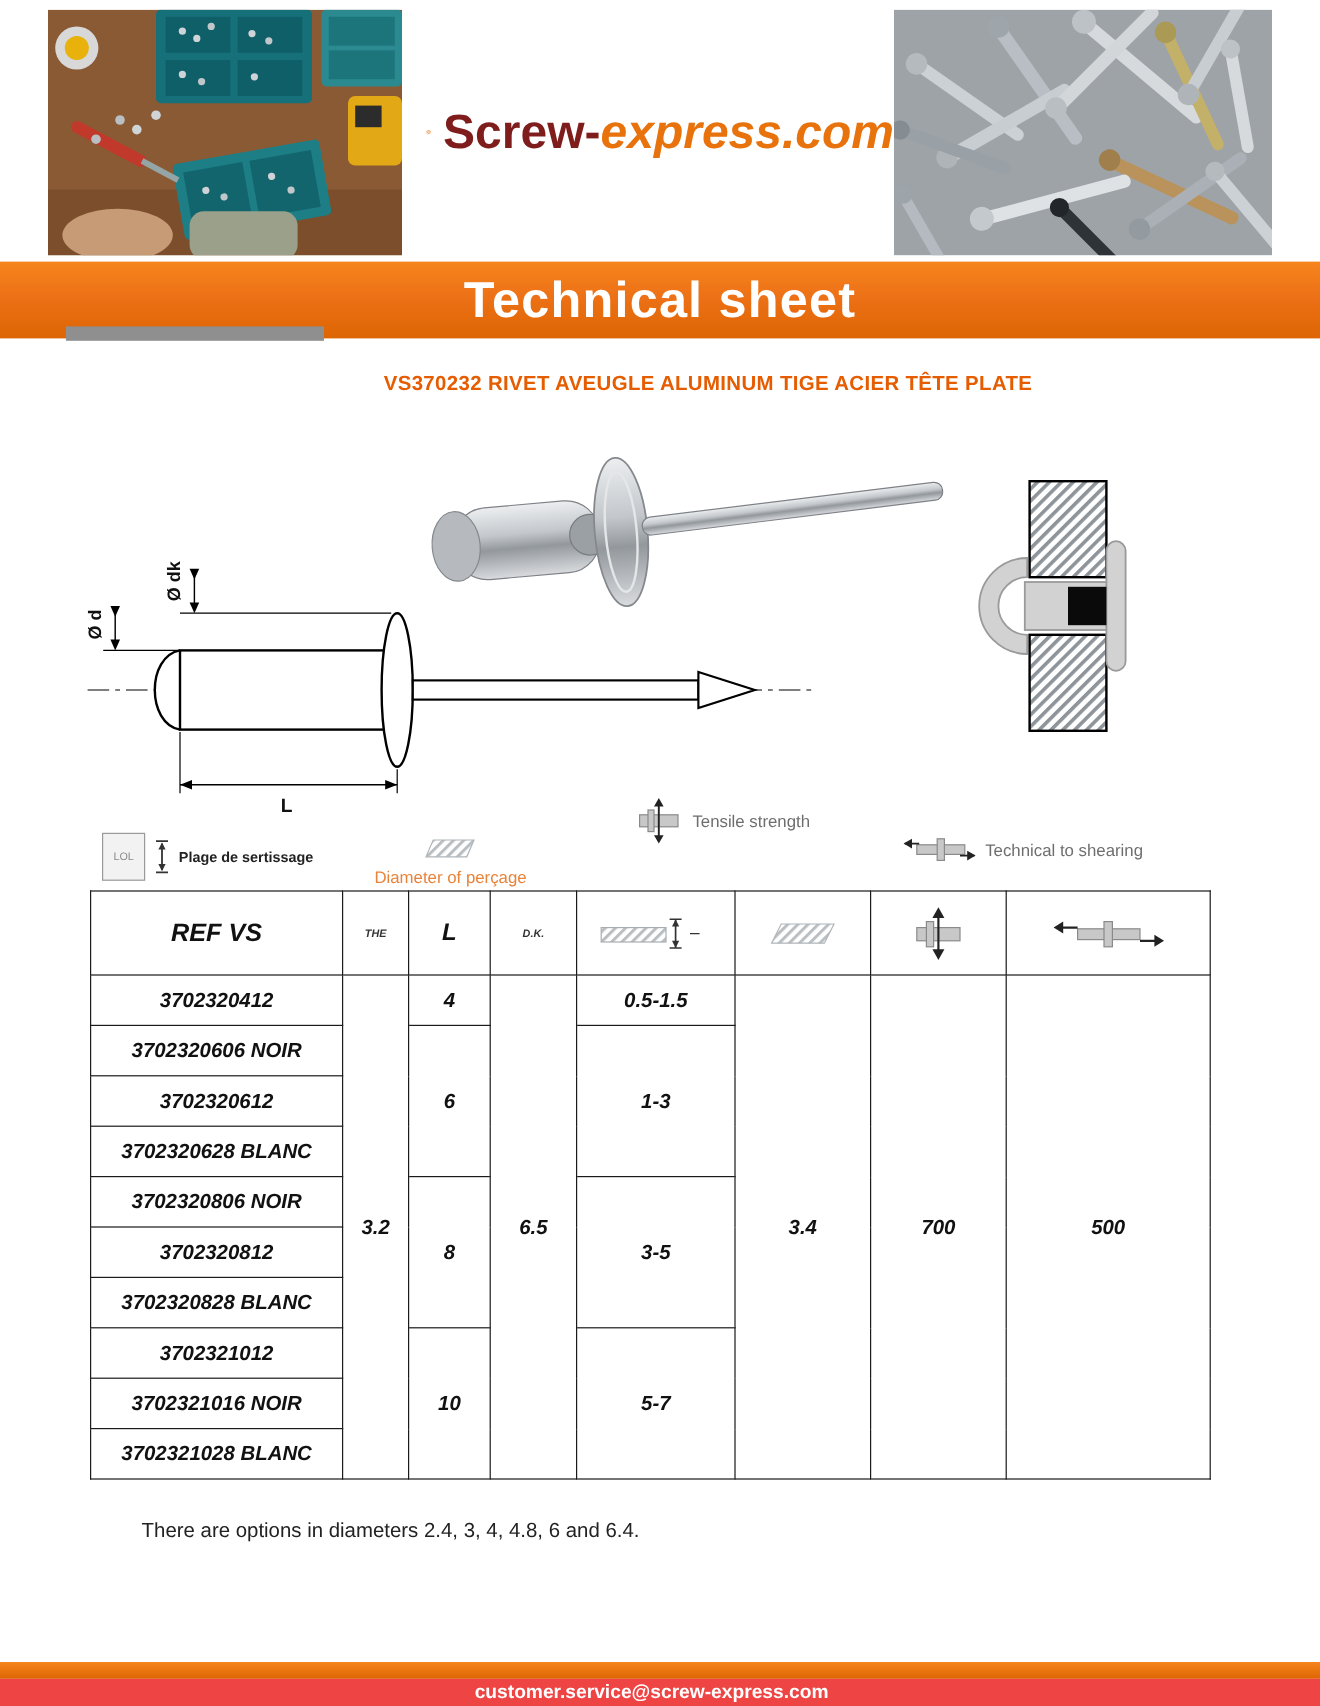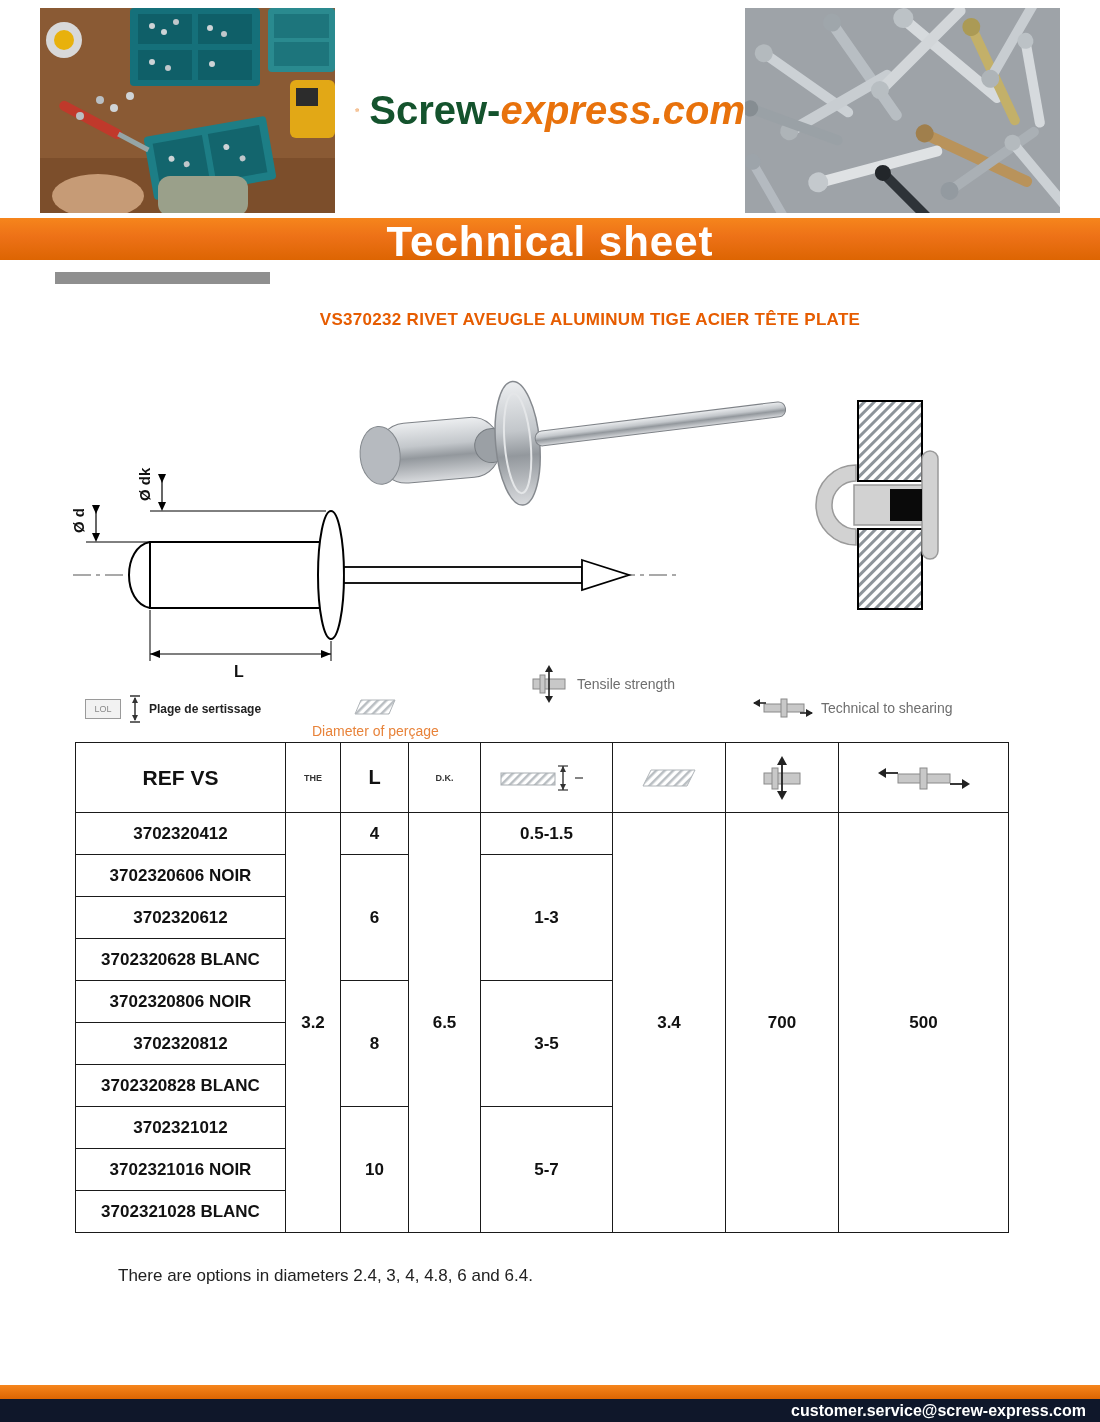--- a/index.html
+++ b/index.html
@@ -10,59 +10,59 @@
   }
   .abs { position:absolute; }
 
   
   .photo { position:absolute; top:8px; height:205px; overflow:hidden; }
   .photo-left { left:40px; width:295px; }
   .photo-right { left:745px; width:315px; }
   .logo-area { position:absolute; left:355px; top:70px; width:390px; height:80px;
     display:flex; align-items:center; justify-content:center; gap:10px; }
   .brand { font-size:40px; white-space:nowrap; }
-  .brand .prefix { color:#14532d; font-weight:bold;text-align:right; }
+  .brand .prefix { color:#7f1d1d; font-weight:bold;text-align:right; }
   .brand .suffix { color:#e8720c; font-weight:bold; font-style:italic; }
 
-  .banner { position:absolute; left:0; top:218px; width:1100px; height:42px;
+  .banner { position:absolute; left:0; top:218px; width:1100px; height:64px;
     background:linear-gradient(180deg,#f6851c 0%, #ed7117 45%, #dd6502 100%);
-    display:flex; align-items:flex-start; justify-content:center; }
+    display:flex; align-items:center; justify-content:center; }
   .banner-title { color:#ffffff; font-size:42px; font-weight:800; letter-spacing:1px; }
   .gray-strip { position:absolute; left:55px; top:272px; width:215px; height:12px; background:#8f8f8f; }
 
   .sheet-title { position:absolute; left:0; top:310px; width:1100px; text-align:center;
     color:#e65c00; font-size:17px; font-weight:bold; letter-spacing:.3px;margin-left:40px; }
 
   
   .legend-item { position:absolute; display:flex; align-items:center; gap:7px; }
   .legend-label-bold { font-size:12px; font-weight:bold; color:#222; }
   .legend-label-orange { font-size:14px; color:#e8833a; }
   .legend-label-gray { font-size:14px; color:#6e6e6e; }
-  .lol-box { width:36px; height:20px; border:1px solid #9a9a9a; background:#f2f2f2;
+  .lol-box { width:36px; height:40px; border:1px solid #9a9a9a; background:#f2f2f2;
     color:#8a8a8a; font-size:9px; display:flex; align-items:center; justify-content:center; }
 
   
   .spec-table { position:absolute; left:75px; top:742px; border-collapse:collapse;
     table-layout:fixed; width:933px; }
   .spec-table th, .spec-table td { border:1.5px solid #1a1a1a; text-align:center;
-    vertical-align:middle; background:#fff; overflow:hidden; }
+    vertical-align:middle; background:#fff; overflow:hidden;font-style:italic; }
   .spec-table thead th { height:70px; }
   .spec-table tbody td { height:42px;margin-top:20px; }
   .h-ref { font-size:21px; font-weight:bold; color:#111; }
   .h-tiny { font-size:9px; font-weight:bold; color:#333; }
   .h-l { font-size:20px; font-weight:bold; color:#111; }
   .cell-ref { font-size:17px; font-weight:bold; color:#111; }
   .cell-num { font-size:17px; font-weight:bold; color:#111; }
 
   .note { position:absolute; left:118px; top:1266px; font-size:17px; color:#222; }
 
   .footer-orange { position:absolute; left:0; top:1385px; width:1100px; height:14px;
     background:linear-gradient(180deg,#f6851c,#dd6502); }
   .footer-dark { position:absolute; left:0; top:1399px; width:1100px; height:23px;
-    background:#0f172a; display:flex; align-items:center; justify-content:flex-end;
+    background:#ef4444; display:flex; align-items:center; justify-content:center;
     padding-right:14px; }
   .footer-email { color:#ffffff; font-size:16px; font-weight:bold; }
 
   svg { display:block; }
 </style>
 </head>
 <body>
 
 <div class="page">
 

